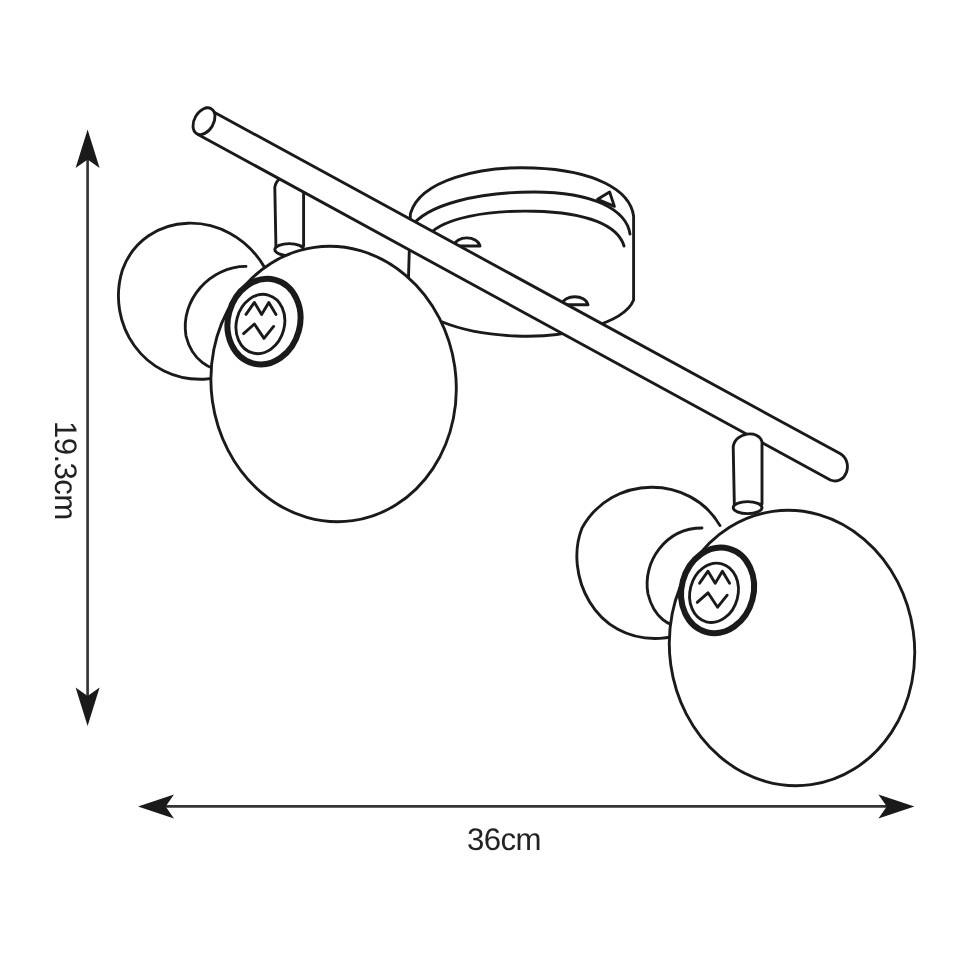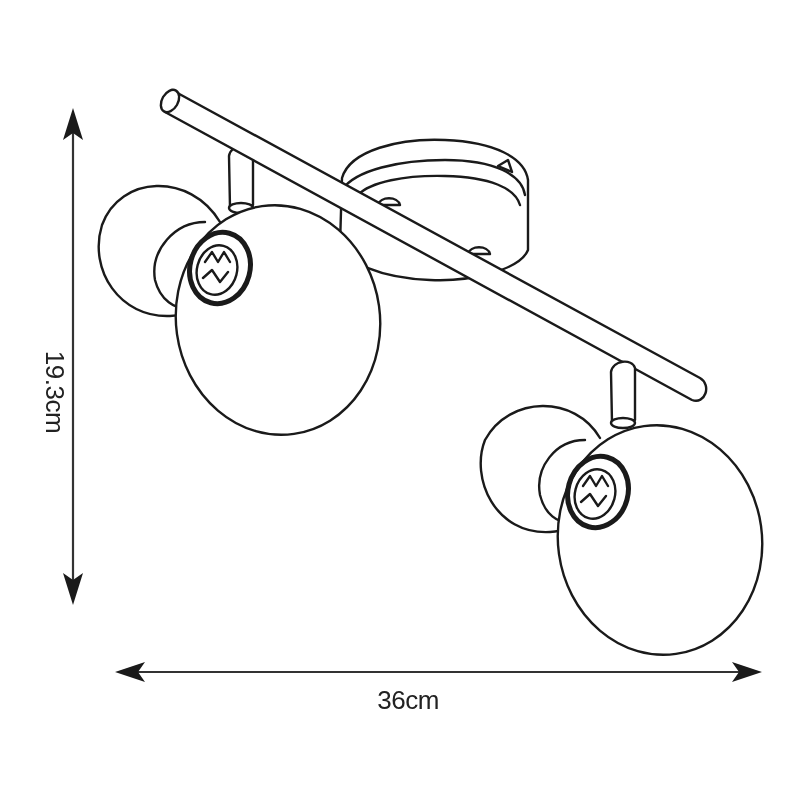--- a/index.html
+++ b/index.html
@@ -12,21 +12,21 @@
       font-size: 26px;
       letter-spacing: -0.5px;
       white-space: nowrap;
     }
     #height-label {
       left: 54px; top: 392px;
       transform: translate(-50%, -50%) rotate(90deg);
       transform-origin: center center;
     }
     #width-label {
-      left: 408px; top: 700px;
+      left: 420px; top: 700px;
       transform: translate(-50%, -50%);
     }
     svg .ln { fill: #ffffff; stroke: #1a1a1a; stroke-width: 2.4; stroke-linejoin: round; stroke-linecap: round; }
     svg .ln-open { fill: none; stroke: #1a1a1a; stroke-width: 2.4; stroke-linejoin: round; stroke-linecap: round; }
     svg .thick { fill: none; stroke: #1a1a1a; stroke-width: 5; }
     svg .dim { stroke: #333333; stroke-width: 2.2; fill: none; }
     svg .head { fill: #1a1a1a; stroke: none; }
   </style>
 </head>
 <body>

